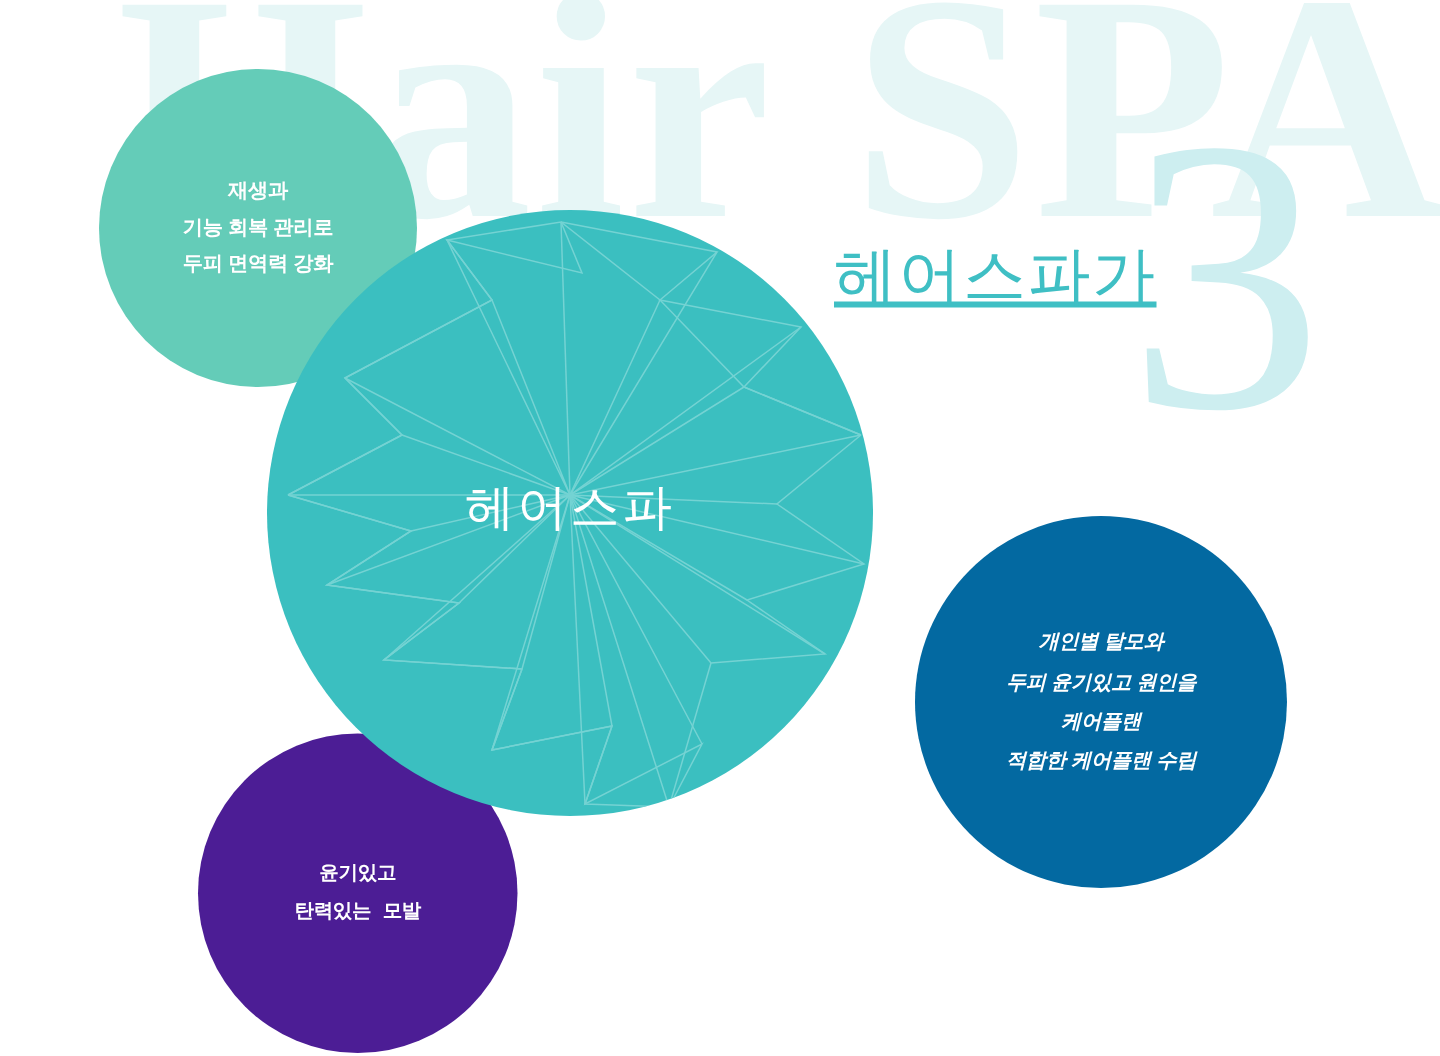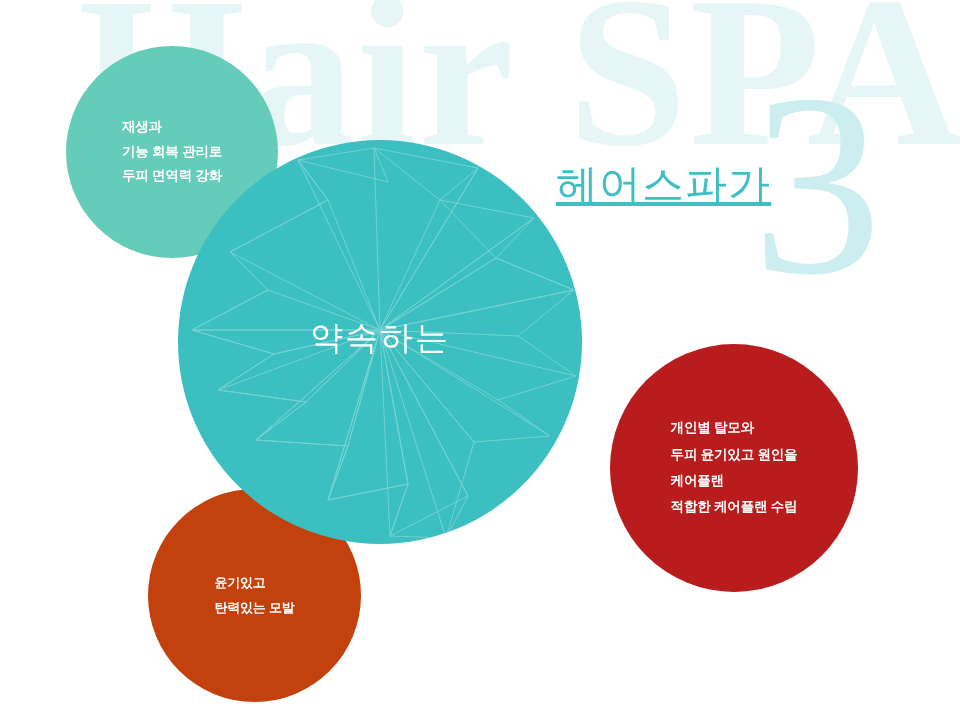--- a/index.html
+++ b/index.html
@@ -44,40 +44,41 @@
     user-select: none;
   }
 
   
   .circle {
     position: absolute;
     border-radius: 50%;
     display: flex;
     align-items: center;
     justify-content: center;
-    text-align: left;
+    text-align: center;
     box-sizing: border-box;
   }
 
   
   .c-green {
     left: 66px;
     top: 46px;
     width: 212px;
     height: 212px;
     background: #64ccb8;
   }
 
   
   .c-lightblue {
-    left: 148px;
+    left: 132px;
     top: 489px;
     width: 213px;
     height: 213px;
-    background: #c2410c;
+    background: #4c1d95;
+    font-family: Liberation Mono, monospace;
   }
 
   
   .c-teal {
     left: 178px;
     top: 140px;
     width: 404px;
     height: 404px;
     background: #3bbfc0;
     overflow: hidden;
@@ -90,21 +91,22 @@
     height: 404px;
     pointer-events: none;
   }
 
   
   .c-blue {
     left: 610px;
     top: 344px;
     width: 248px;
     height: 248px;
-    background: #b91c1c;
+    background: #0369a1;
+    font-style: italic;
   }
 
   
   .bubble-text {
     position: relative;
     z-index: 3;
     color: #ffffff;
     font-weight: 700;
     font-size: 13.5px;
     line-height: 1.85;
@@ -189,21 +191,21 @@
         <polyline points="202,190 300,28 202,190 356,78 202,190 52,112"></polyline>
         <polyline points="202,190 128,262 202,190 230,344 202,190 372,296"></polyline>
         <polyline points="202,190 318,118 202,190 96,214 202,190 268,398"></polyline>
         <polyline points="150,60 202,190 120,20"></polyline>
         <polyline points="340,196 202,190 398,236"></polyline>
         <polyline points="202,190 78,300 202,190 290,356 202,190 40,250"></polyline>
         <polyline points="262,60 202,190 212,396"></polyline>
         <polyline points="202,190 150,360 202,190 320,260"></polyline>
       </g>
     </svg>
-    <div class="center-label">약속하는</div>
+    <div class="center-label">헤어스파</div>
   </div>
 
   <div class="circle c-blue">
     <div class="bubble-text blue-body">
       <div>개인별 탈모와</div>
       <div>두피 윤기있고 원인을</div>
       <div>케어플랜</div>
       <div>적합한 케어플랜 수립</div>
     </div>
   </div>

